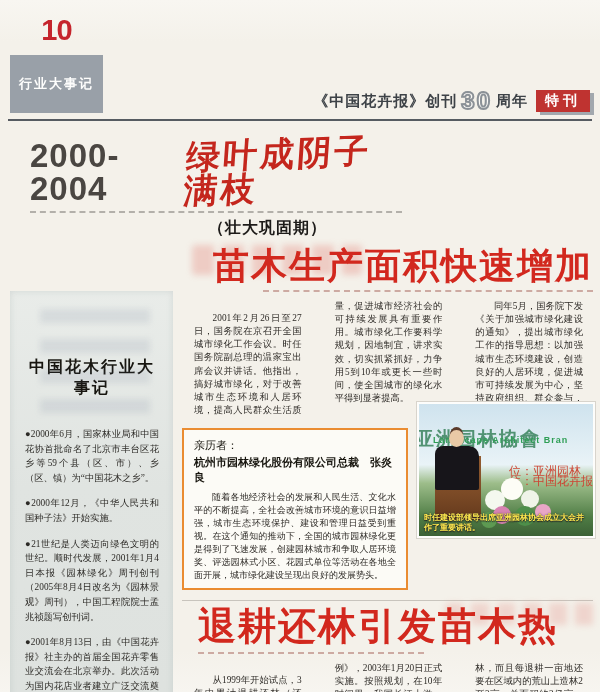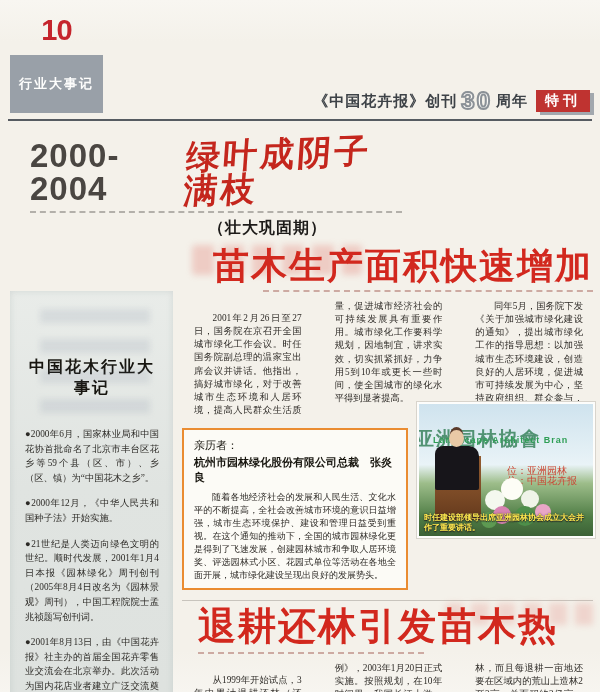--- a/index.html
+++ b/index.html
@@ -83,21 +83,21 @@
   
   .photo { position:relative; overflow:hidden; border:2px solid #fdfdfb;
            box-shadow:0 0 0 1px #d8d4cc; }
   .photo1 { width:178px; height:136px; margin-top:-26px;
             background:linear-gradient(180deg,#cfe3ee 0%,#e9f3f7 46%,#9dbd8a 60%,#4e7c44 86%,#3c6136 100%); }
   .p1-backdrop-title { position:absolute; top:22px; left:-4px; white-space:nowrap;
             font-size:19px; font-weight:700; color:rgba(46,124,82,.8); letter-spacing:2px; }
   .p1-backdrop-sub { position:absolute; top:31px; left:14px; white-space:nowrap;
             font-family:"Liberation Sans",sans-serif; font-size:9px; font-weight:700;
             color:#2e9e55; letter-spacing:1px; }
-  .p1-side { position:absolute; right:16px; top:62px; font-size:10px; color:#cc4433;
+  .p1-side { position:absolute; right:0; top:62px; font-size:12px; color:#cc4433;
             line-height:10px; white-space:nowrap; text-align:left; }
   .p1-podium { position:absolute; left:16px; bottom:16px; width:46px; height:64px;
             background:linear-gradient(180deg,#935c30 0%,#7b4a26 60%,#64391c 100%); }
   .p1-head { position:absolute; left:30px; top:26px; width:15px; height:17px; border-radius:50%;
             background:#e9c9a6; box-shadow:0 -4px 0 -1px #5a3a2a; }
   .p1-body { position:absolute; left:16px; top:42px; width:44px; height:44px;
             background:#17151a; border-radius:8px 10px 2px 2px; }
   .p1-flowers { position:absolute; left:62px; bottom:8px; width:78px; height:58px; }
   .p1-flowers span { position:absolute; border-radius:50%; }
   .f1 { left:4px; bottom:18px; width:20px; height:20px; background:#f4f8ef; }

